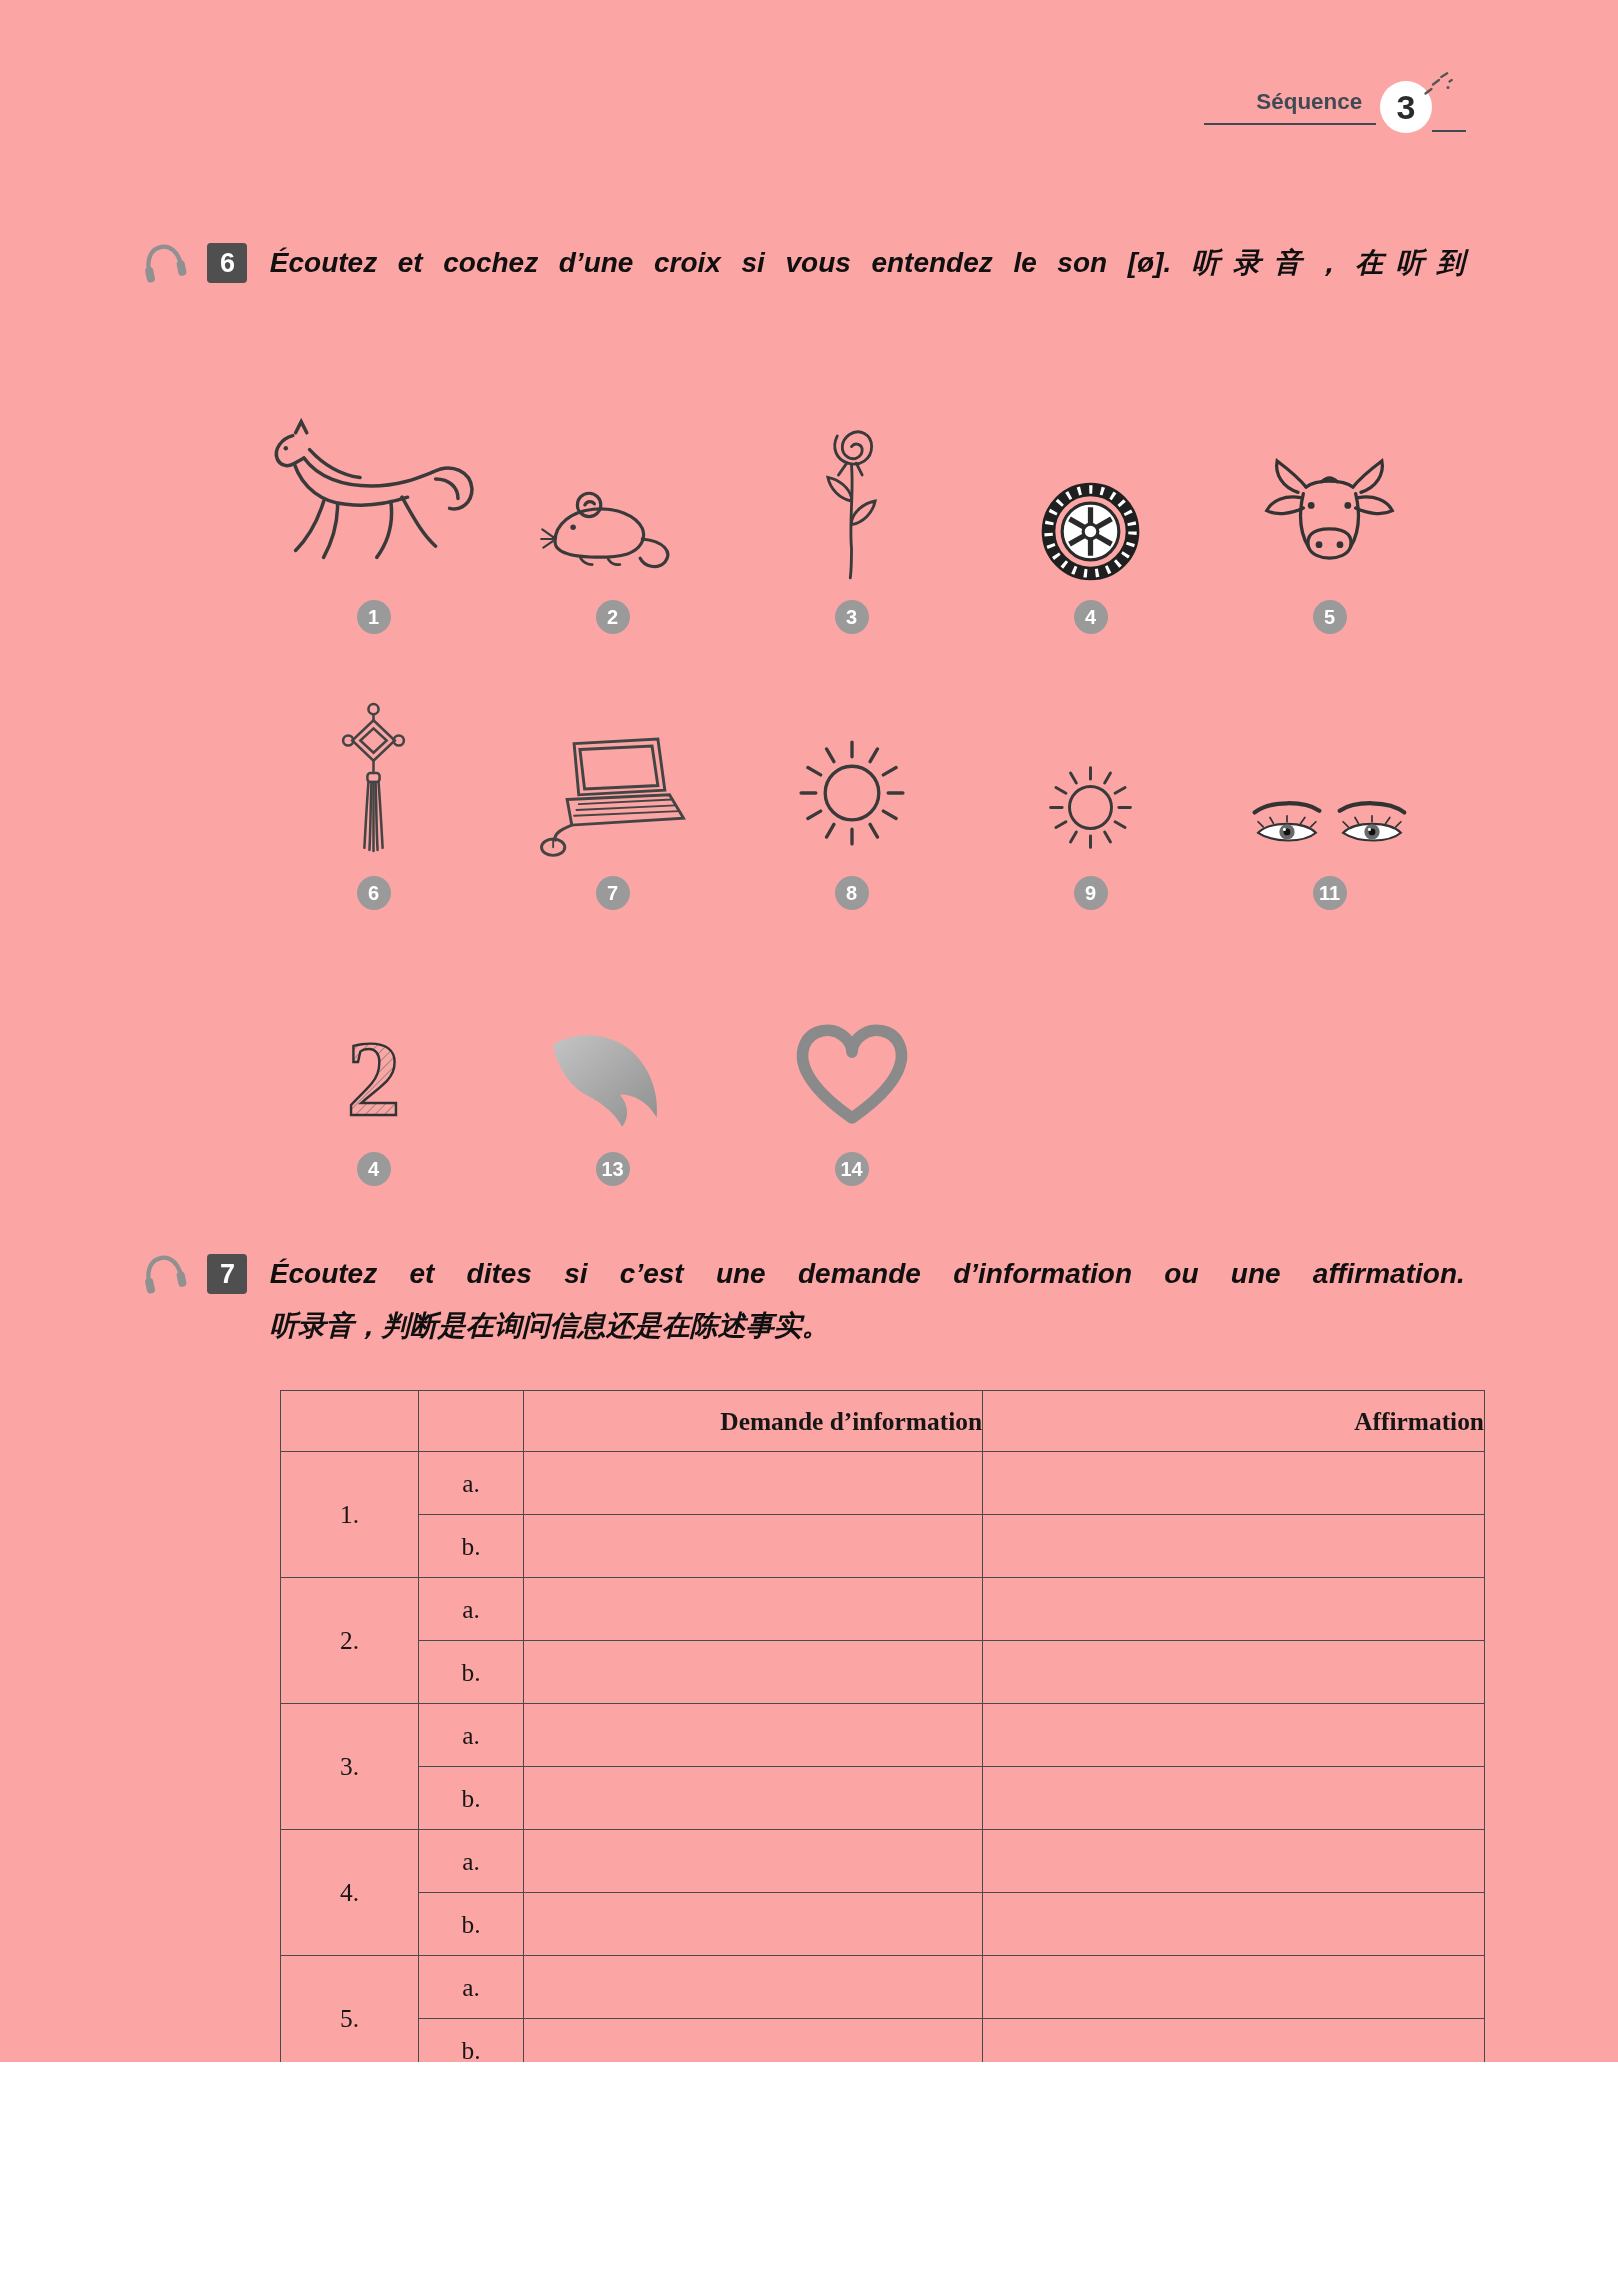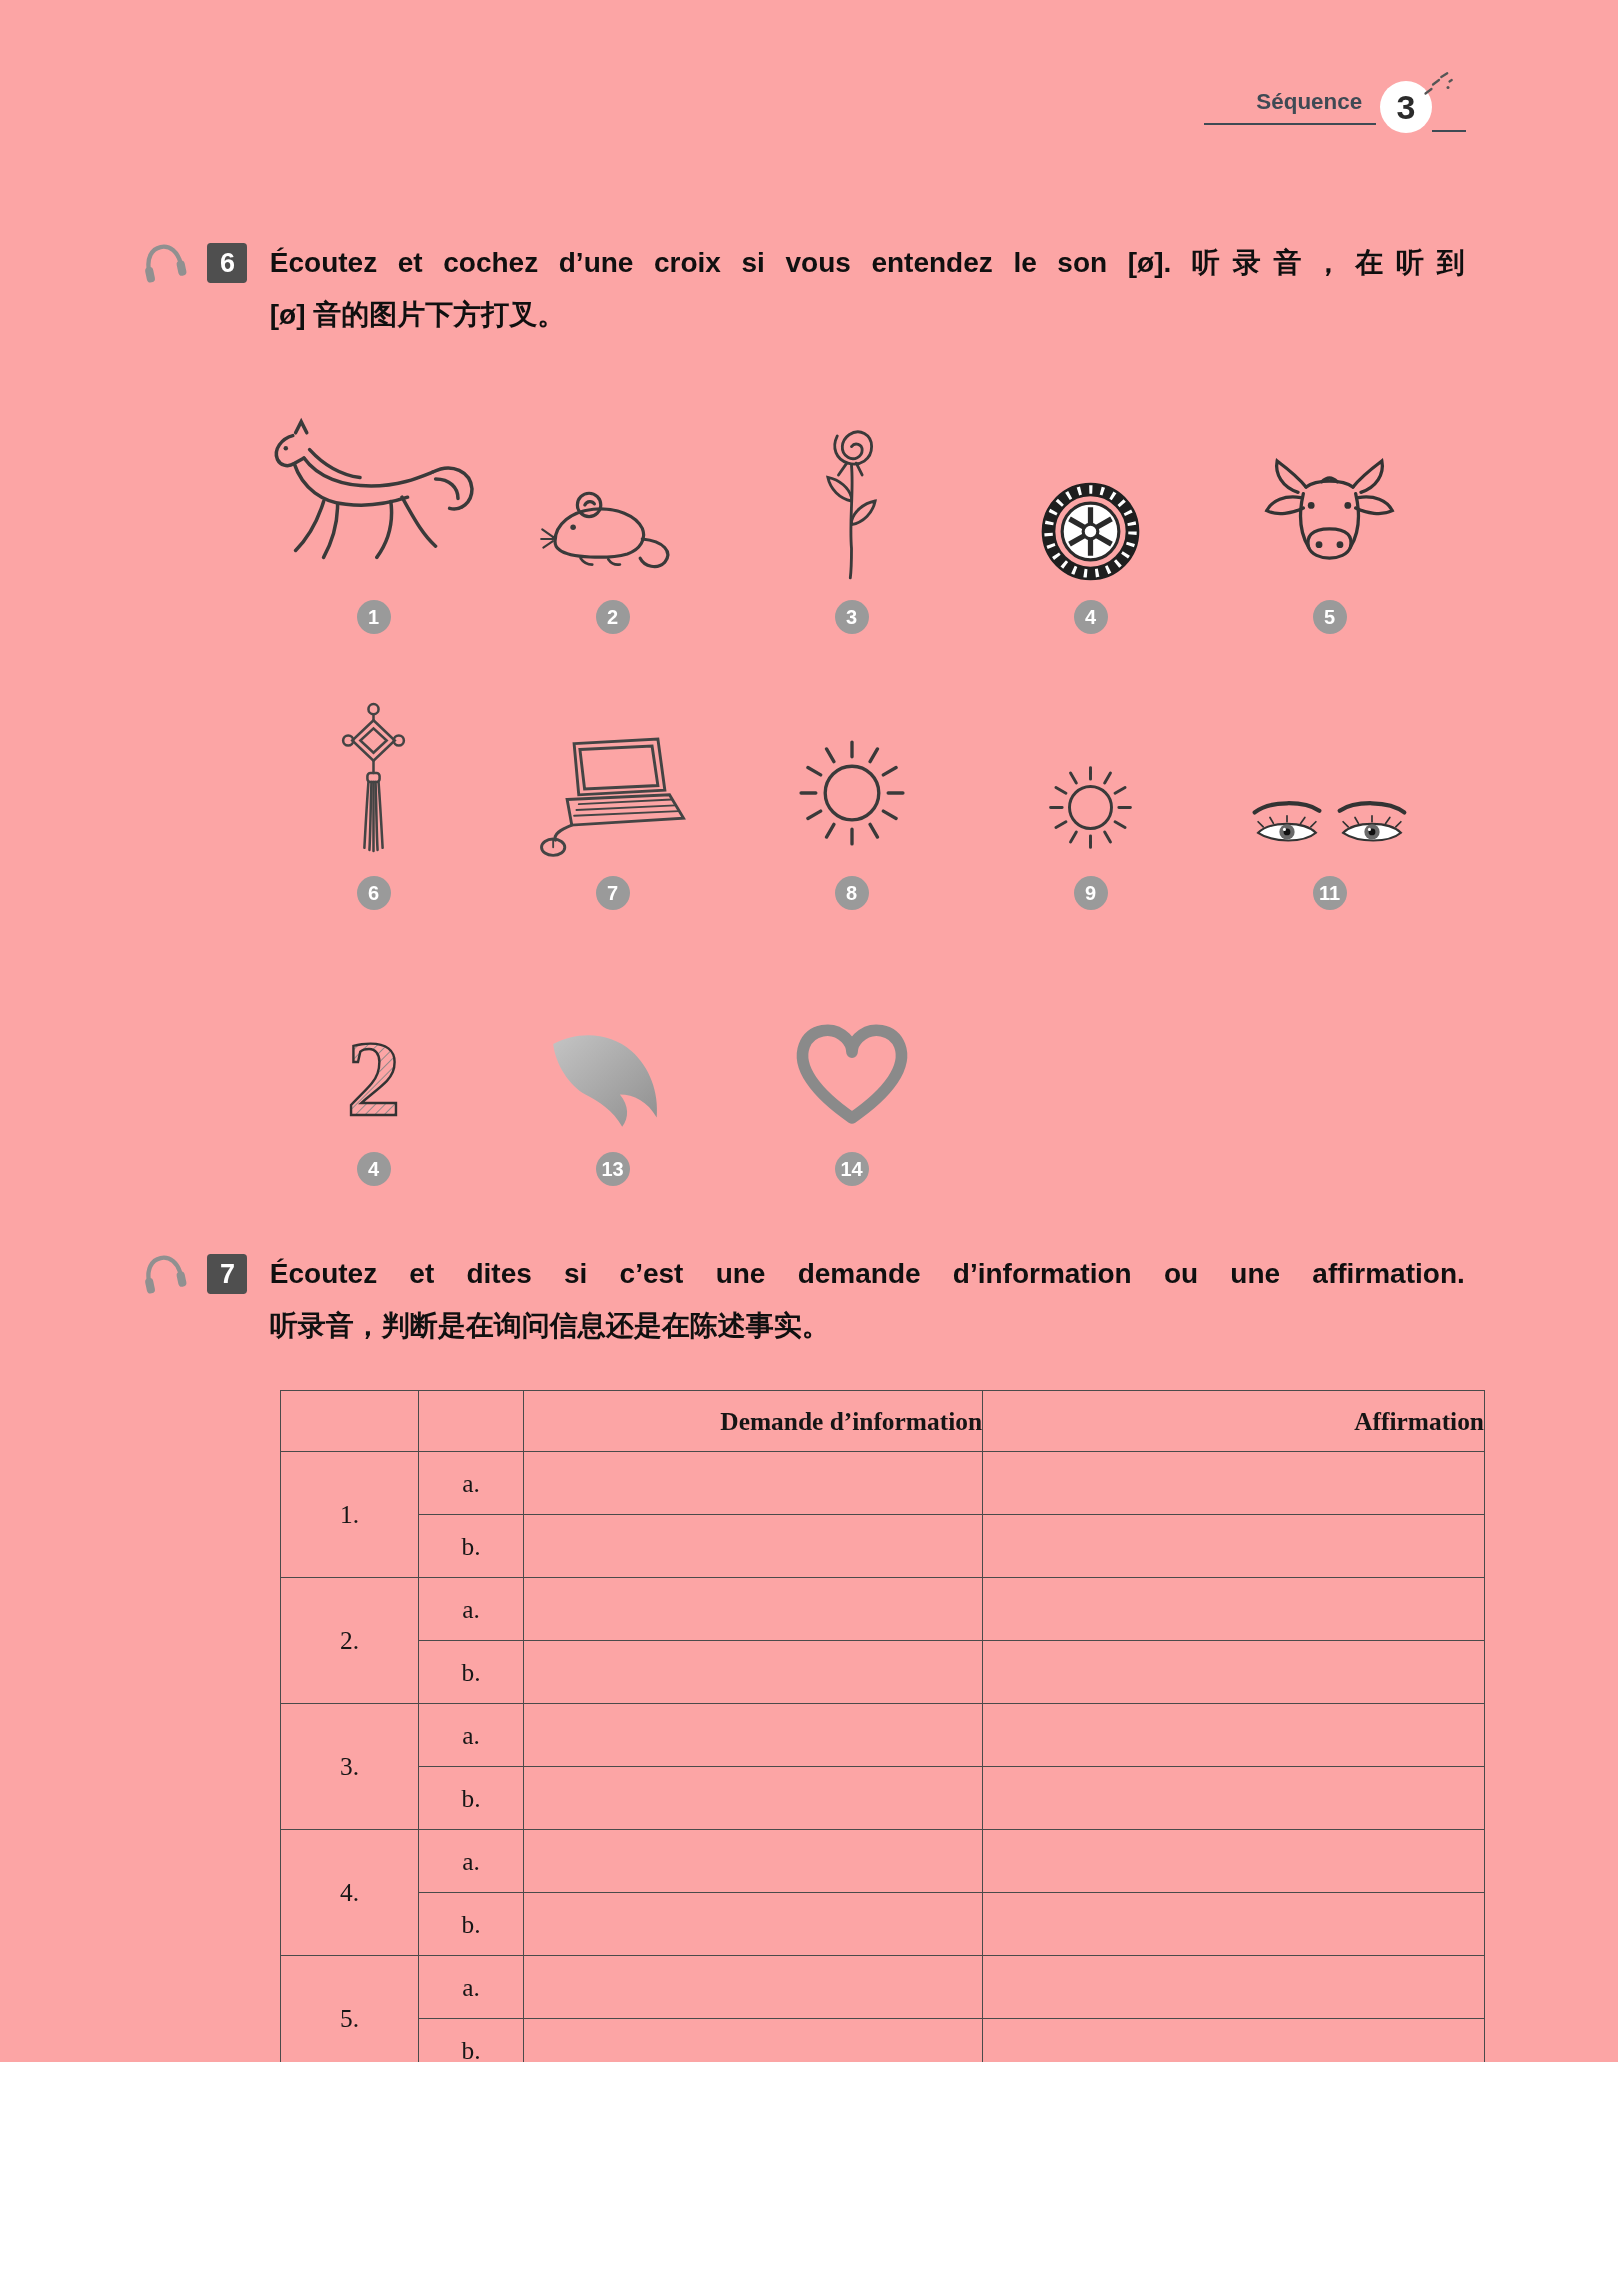--- a/index.html
+++ b/index.html
@@ -28,21 +28,21 @@
   .ex-head { position:absolute; left:140px; display:flex; align-items:flex-start; }
   .ex6-head { top:237px; }
   .ex7-head { top:1248px; }
   .headphone { transform:rotate(-12deg); margin-top:1.5px; }
   .ex-badge {
     width:40px; height:40px; background:#4f4f4f; color:#fff; border-radius:3.7px;
     display:flex; align-items:center; justify-content:center;
     font-size:27px; font-weight:bold; margin:6px 0 0 19.4px; flex:none;
   }
   .ex-text { width:1195px; margin-left:22.4px; font-size:28px; font-weight:bold; line-height:52px; color:#101010; }
-  .ex-line { display:block; }
+  .ex-line { display:block;font-style:italic; }
   .l-just { text-align:justify; text-align-last:justify; }
 
   
   .pic-grid {
     position:absolute; left:254px; top:388px; width:1195px;
     display:grid; grid-template-columns:repeat(5,1fr); row-gap:30px;
   }
   .cell { height:246px; display:flex; flex-direction:column; align-items:center; justify-content:flex-end; }
   .cell svg.pic { margin-bottom:16.4px; }
   .num-badge {
@@ -90,21 +90,20 @@
 
   <div class="ex-head ex6-head">
     <svg class="headphone" width="48" height="48" viewBox="0 0 100 100">
       <path d="M16 62 C16 32 31 16 50 16 C69 16 84 32 84 62" fill="none" stroke="#909090" stroke-width="9" stroke-linecap="round"></path>
       <rect x="8" y="52" width="17" height="32" rx="8" fill="#909090"></rect>
       <rect x="75" y="52" width="17" height="32" rx="8" fill="#909090"></rect>
     </svg>
     <div class="ex-badge">6</div>
     <div class="ex-text">
       <span class="ex-line l-just">Écoutez et cochez d’une croix si vous entendez le son [ø]. 听录音，在听到</span>
-      <span class="ex-line">[ø] 音的图片下方打叉。</span>
     </div>
   </div>
 
   <div class="pic-grid">
 
     <div class="cell">
       <svg class="pic" width="224" height="168" viewBox="0 0 160 120" fill="none" stroke="#3a3a3a" stroke-width="2.5" stroke-linecap="round">
         <path d="M24 12 L28 4 L32 12"></path>
         <path d="M22 14 C14 16 8 24 11 31 C13 35 18 37 23 34 L30 30"></path>
         <circle cx="17" cy="23" r="1.6" fill="#3a3a3a" stroke="none"></circle>

